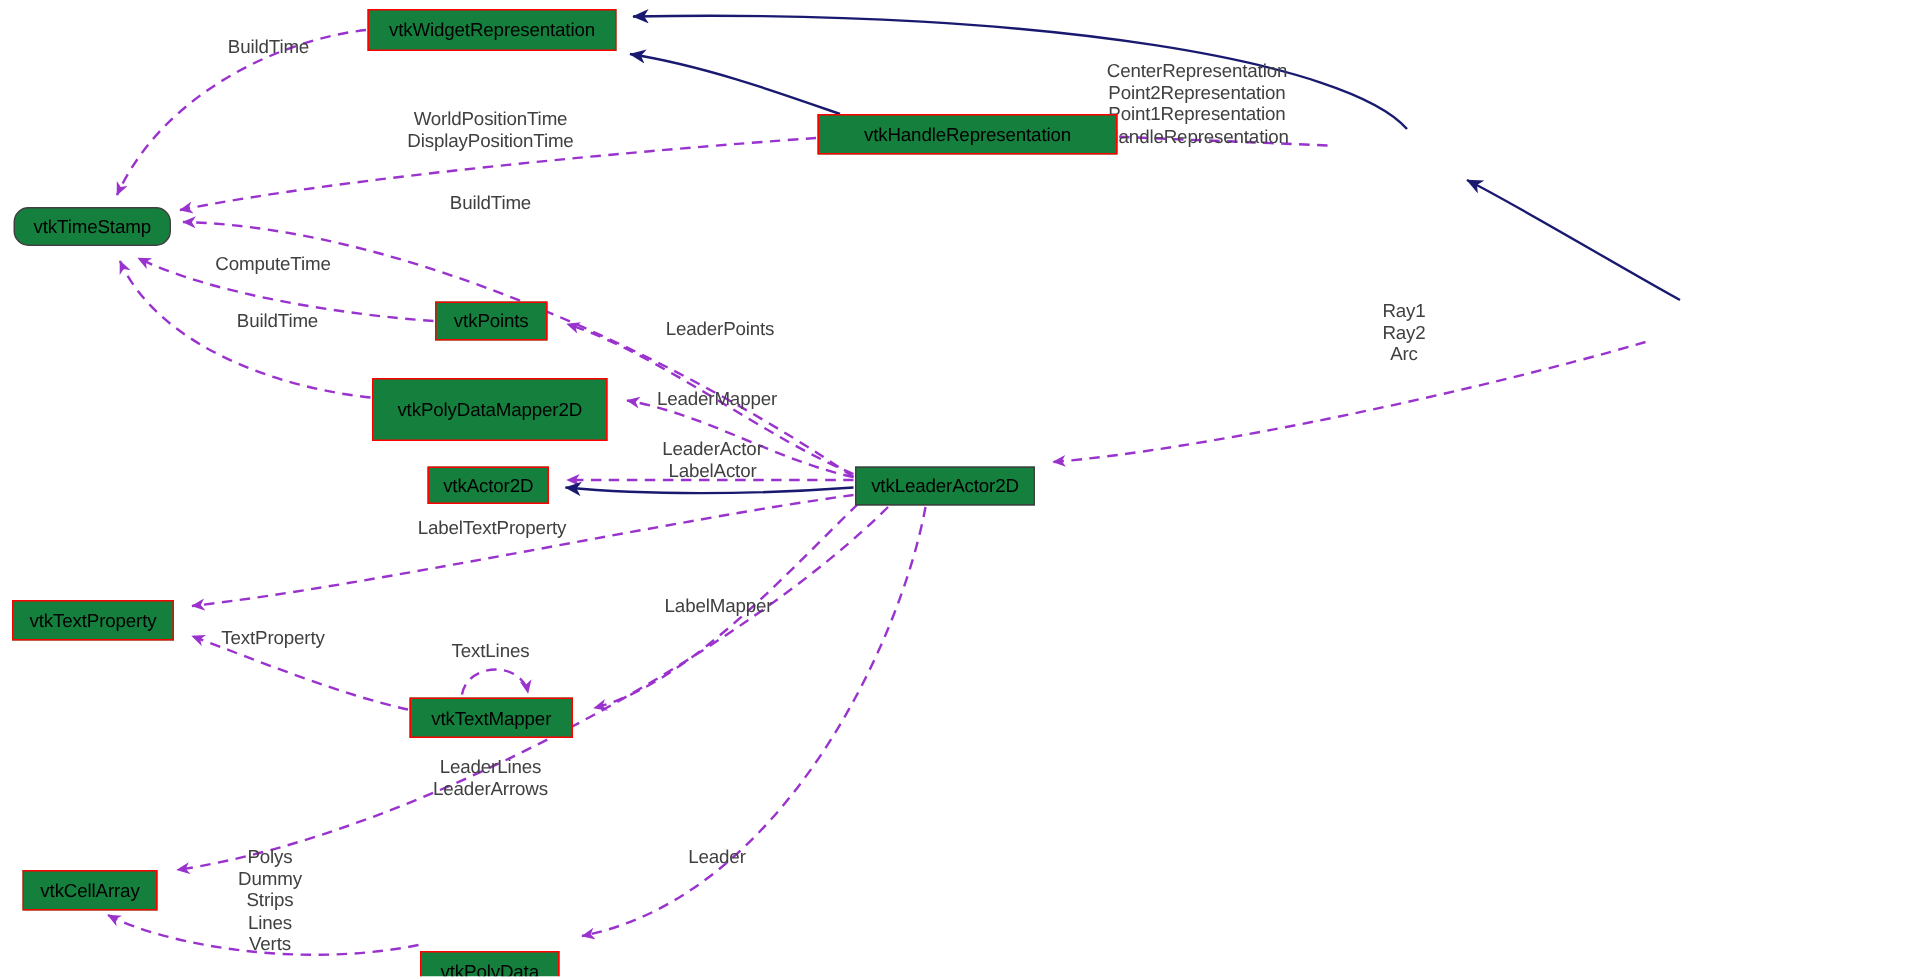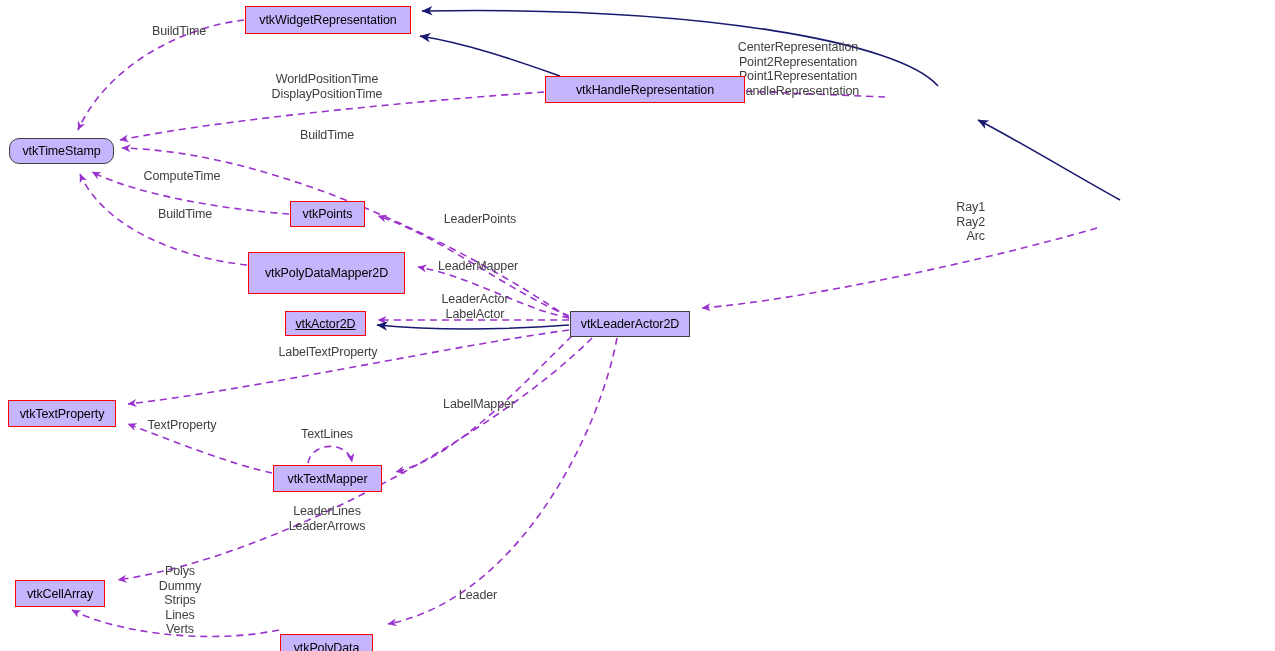--- a/index.html
+++ b/index.html
@@ -22,21 +22,21 @@
     width: 1275px;
     height: 651px;
     pointer-events: none;
   }
   .node {
     position: absolute;
     box-sizing: border-box;
     display: flex;
     align-items: center;
     justify-content: center;
-    background: #c4b5fd;
+    background: #15803d;
     border: 1px solid #000000;
     font-size: 12.5px;
     color: #000000;
     white-space: nowrap;
     letter-spacing: -0.1px;
     z-index: 5;
   }
   .node.red {
     border: 1px solid #ff0000;
   }
@@ -120,50 +120,50 @@
 
       <path d="M 569 325 C 500 330, 430 330, 377 325"></path>
     </g>
   </svg>
 
   <div class="node red" style="left:245px;  top:6px;   width:166px; height:28px;">vtkWidgetRepresentation</div>
   <div class="node red" style="left:545px;  top:76px;  width:200px; height:27px;">vtkHandleRepresentation</div>
   <div class="node plain" style="left:9px;    top:138px; width:105px; height:26px;border-radius:10px;">vtkTimeStamp</div>
   <div class="node red" style="left:290px;  top:201px; width:75px;  height:26px;">vtkPoints</div>
   <div class="node red" style="left:248px;  top:252px; width:157px; height:42px;">vtkPolyDataMapper2D</div>
-  <div class="node red" style="left:285px;  top:311px; width:81px;  height:25px;text-decoration:underline;">vtkActor2D</div>
+  <div class="node red" style="left:285px;  top:311px; width:81px;  height:25px;">vtkActor2D</div>
   <div class="node plain" style="left:570px;  top:311px; width:120px; height:26px;">vtkLeaderActor2D</div>
   <div class="node red" style="left:8px;    top:400px; width:108px; height:27px;">vtkTextProperty</div>
   <div class="node red" style="left:273px;  top:465px; width:109px; height:27px;">vtkTextMapper</div>
   <div class="node red" style="left:15px;   top:580px; width:90px;  height:27px;">vtkCellArray</div>
   <div class="node red" style="left:280px;  top:611px; width:93px;  height:27px;margin-top:23px;">vtkPolyData</div>
 
   <div class="edge-label" style="left:148px; top:24px;  width:62px;">BuildTime</div>
   <div class="edge-label" style="left:734px; top:40px;  width:128px;">CenterRepresentation
 Point2Representation
 Point1Representation
 HandleRepresentation</div>
   <div class="edge-label" style="left:265px; top:72px;  width:124px;">WorldPositionTime
 DisplayPositionTime</div>
   <div class="edge-label" style="left:295px; top:128px; width:64px;">BuildTime</div>
   <div class="edge-label" style="left:140px; top:169px; width:84px;">ComputeTime</div>
   <div class="edge-label" style="left:154px; top:207px; width:62px;">BuildTime</div>
-  <div class="edge-label" style="left:935px; top:200px; width:50px;text-align:right;">Ray1
+  <div class="edge-label" style="left:911px; top:200px; width:50px;">Ray1
 Ray2
 Arc</div>
   <div class="edge-label" style="left:441px; top:212px; width:78px;">LeaderPoints</div>
   <div class="edge-label" style="left:433px; top:259px; width:90px;">LeaderMapper</div>
   <div class="edge-label" style="left:436px; top:292px; width:78px;">LeaderActor
 LabelActor</div>
   <div class="edge-label" style="left:275px; top:345px; width:106px;">LabelTextProperty</div>
   <div class="edge-label" style="left:438px; top:397px; width:82px;">LabelMapper</div>
   <div class="edge-label" style="left:143px; top:418px; width:78px;">TextProperty</div>
   <div class="edge-label" style="left:298px; top:427px; width:58px;">TextLines</div>
   <div class="edge-label" style="left:286px; top:504px; width:82px;">LeaderLines
 LeaderArrows</div>
-  <div class="edge-label" style="left:454px; top:564px; width:48px;margin-top:24px;">Leader</div>
+  <div class="edge-label" style="left:454px; top:564px; width:48px;">Leader</div>
   <div class="edge-label" style="left:155px; top:564px; width:50px;">Polys
 Dummy
 Strips
 Lines
 Verts</div>
 
 </div>
 
 </body></html>

